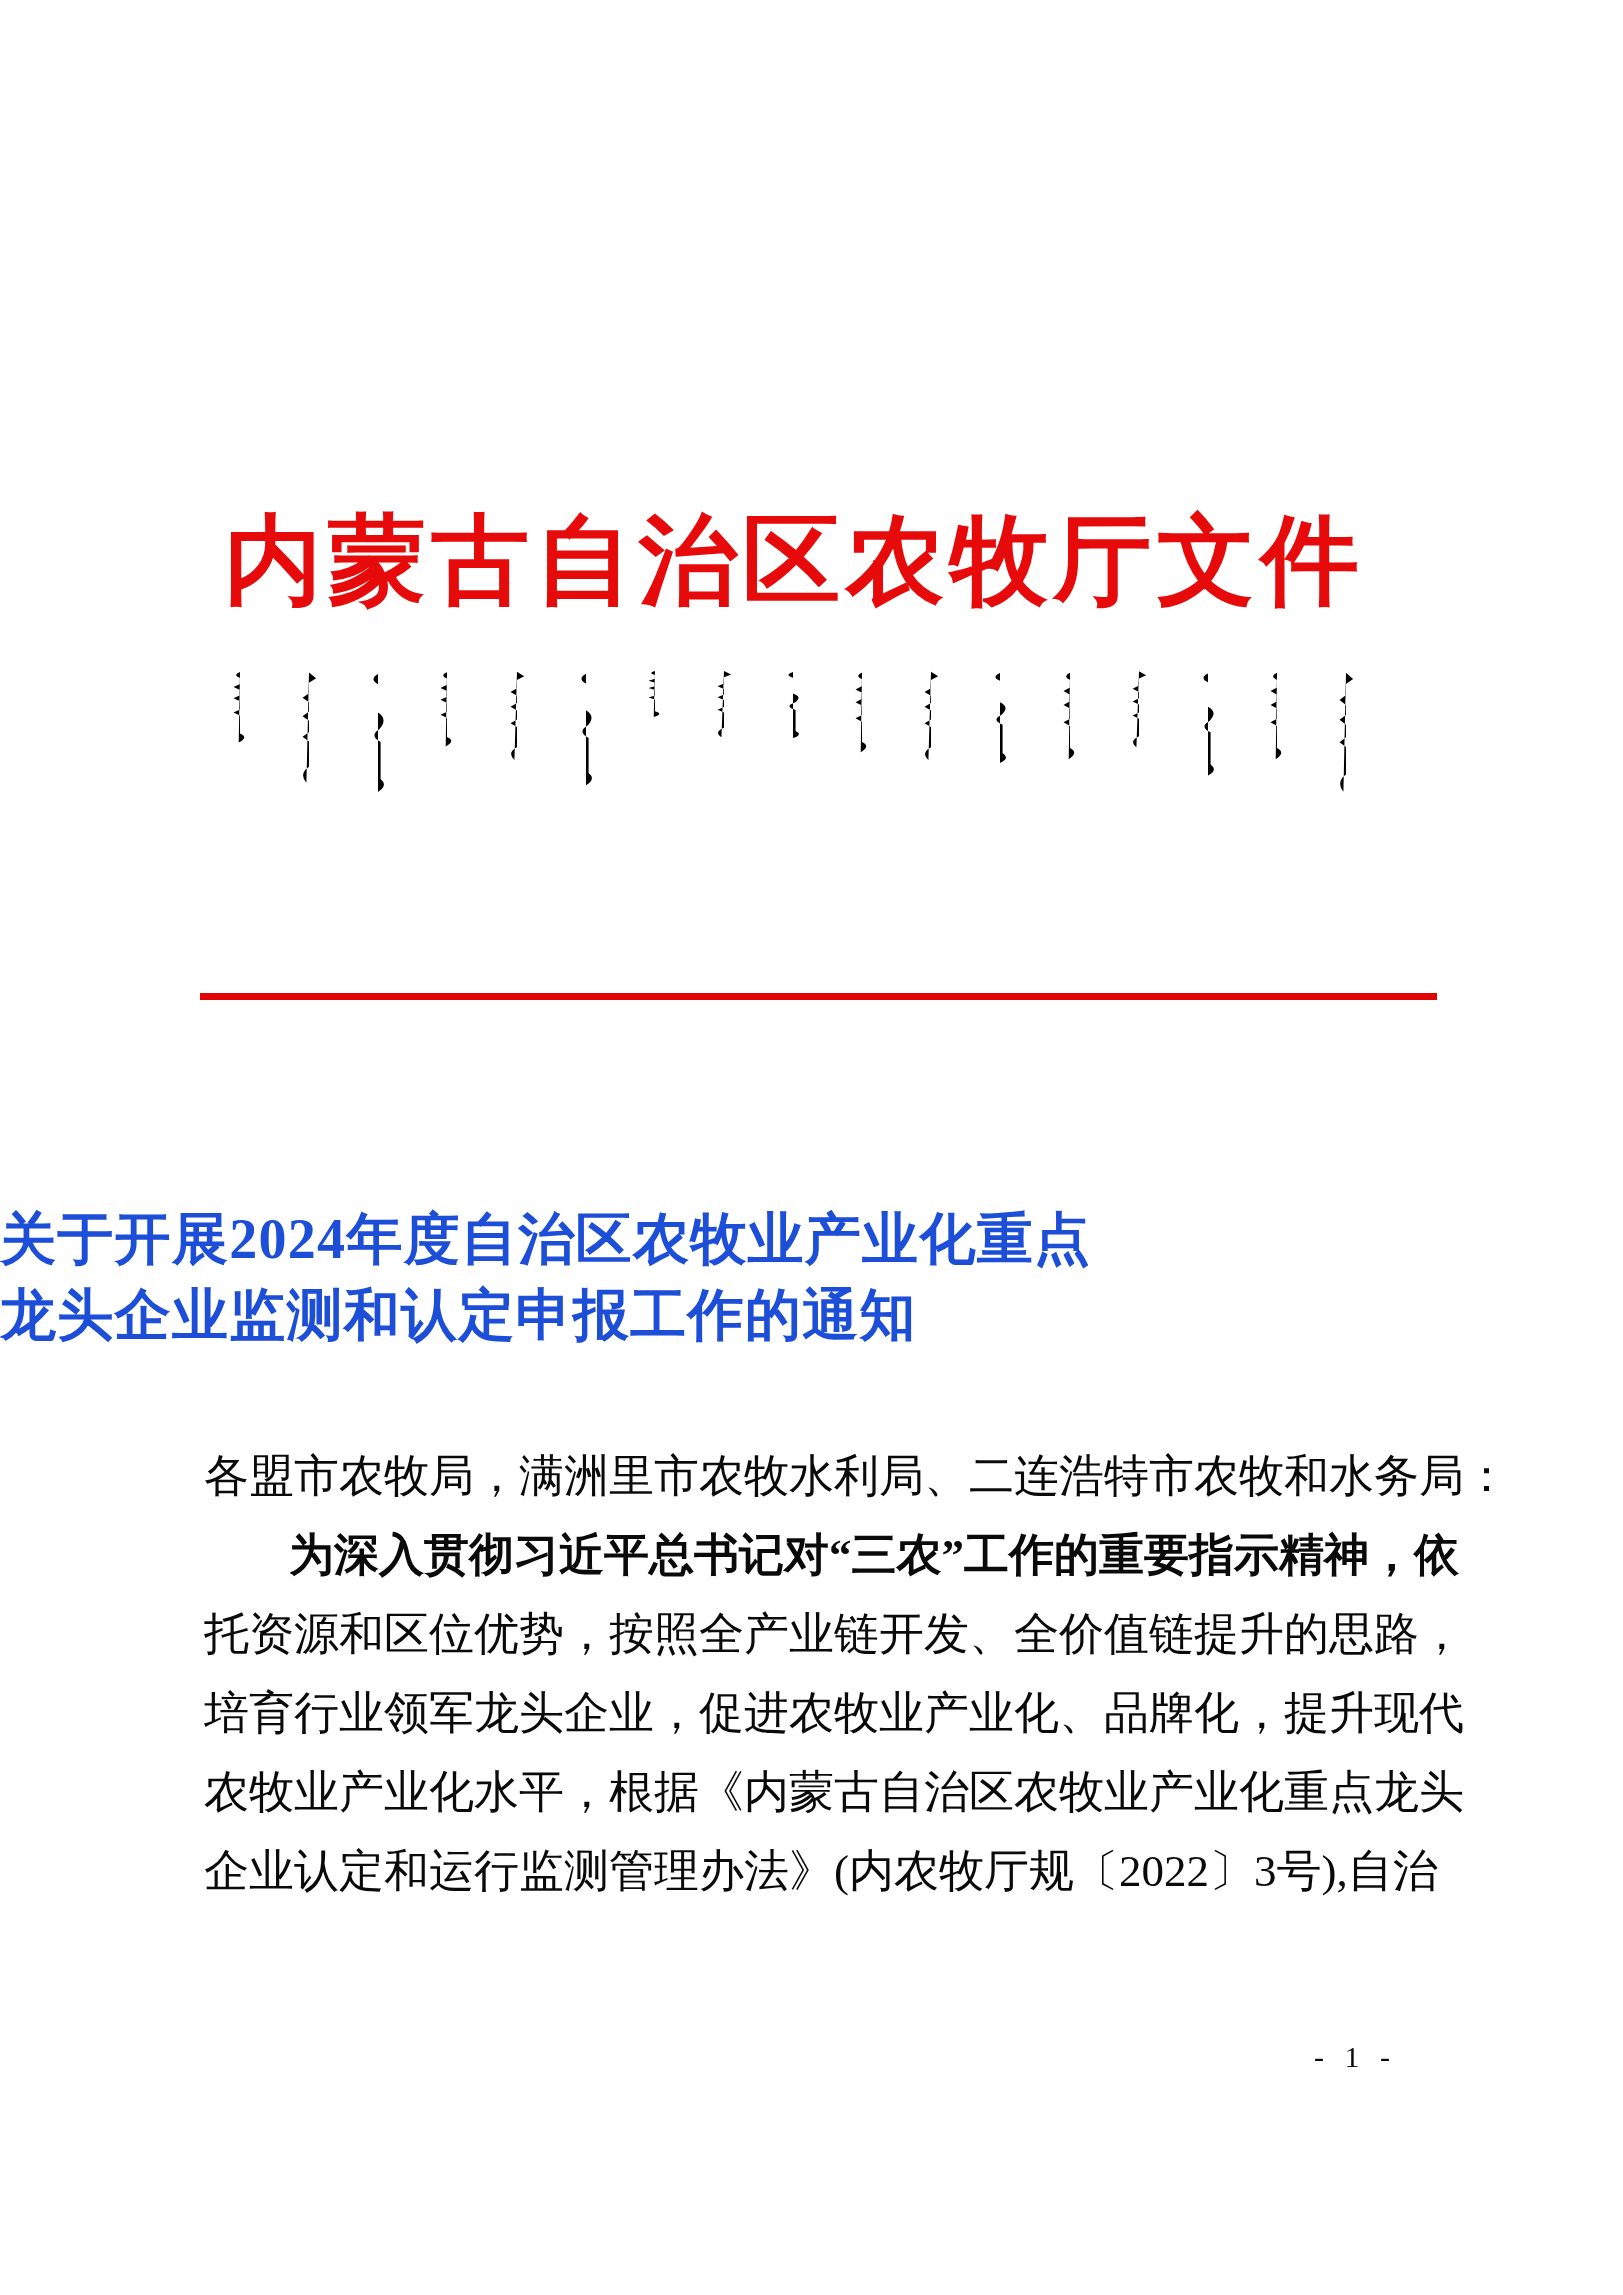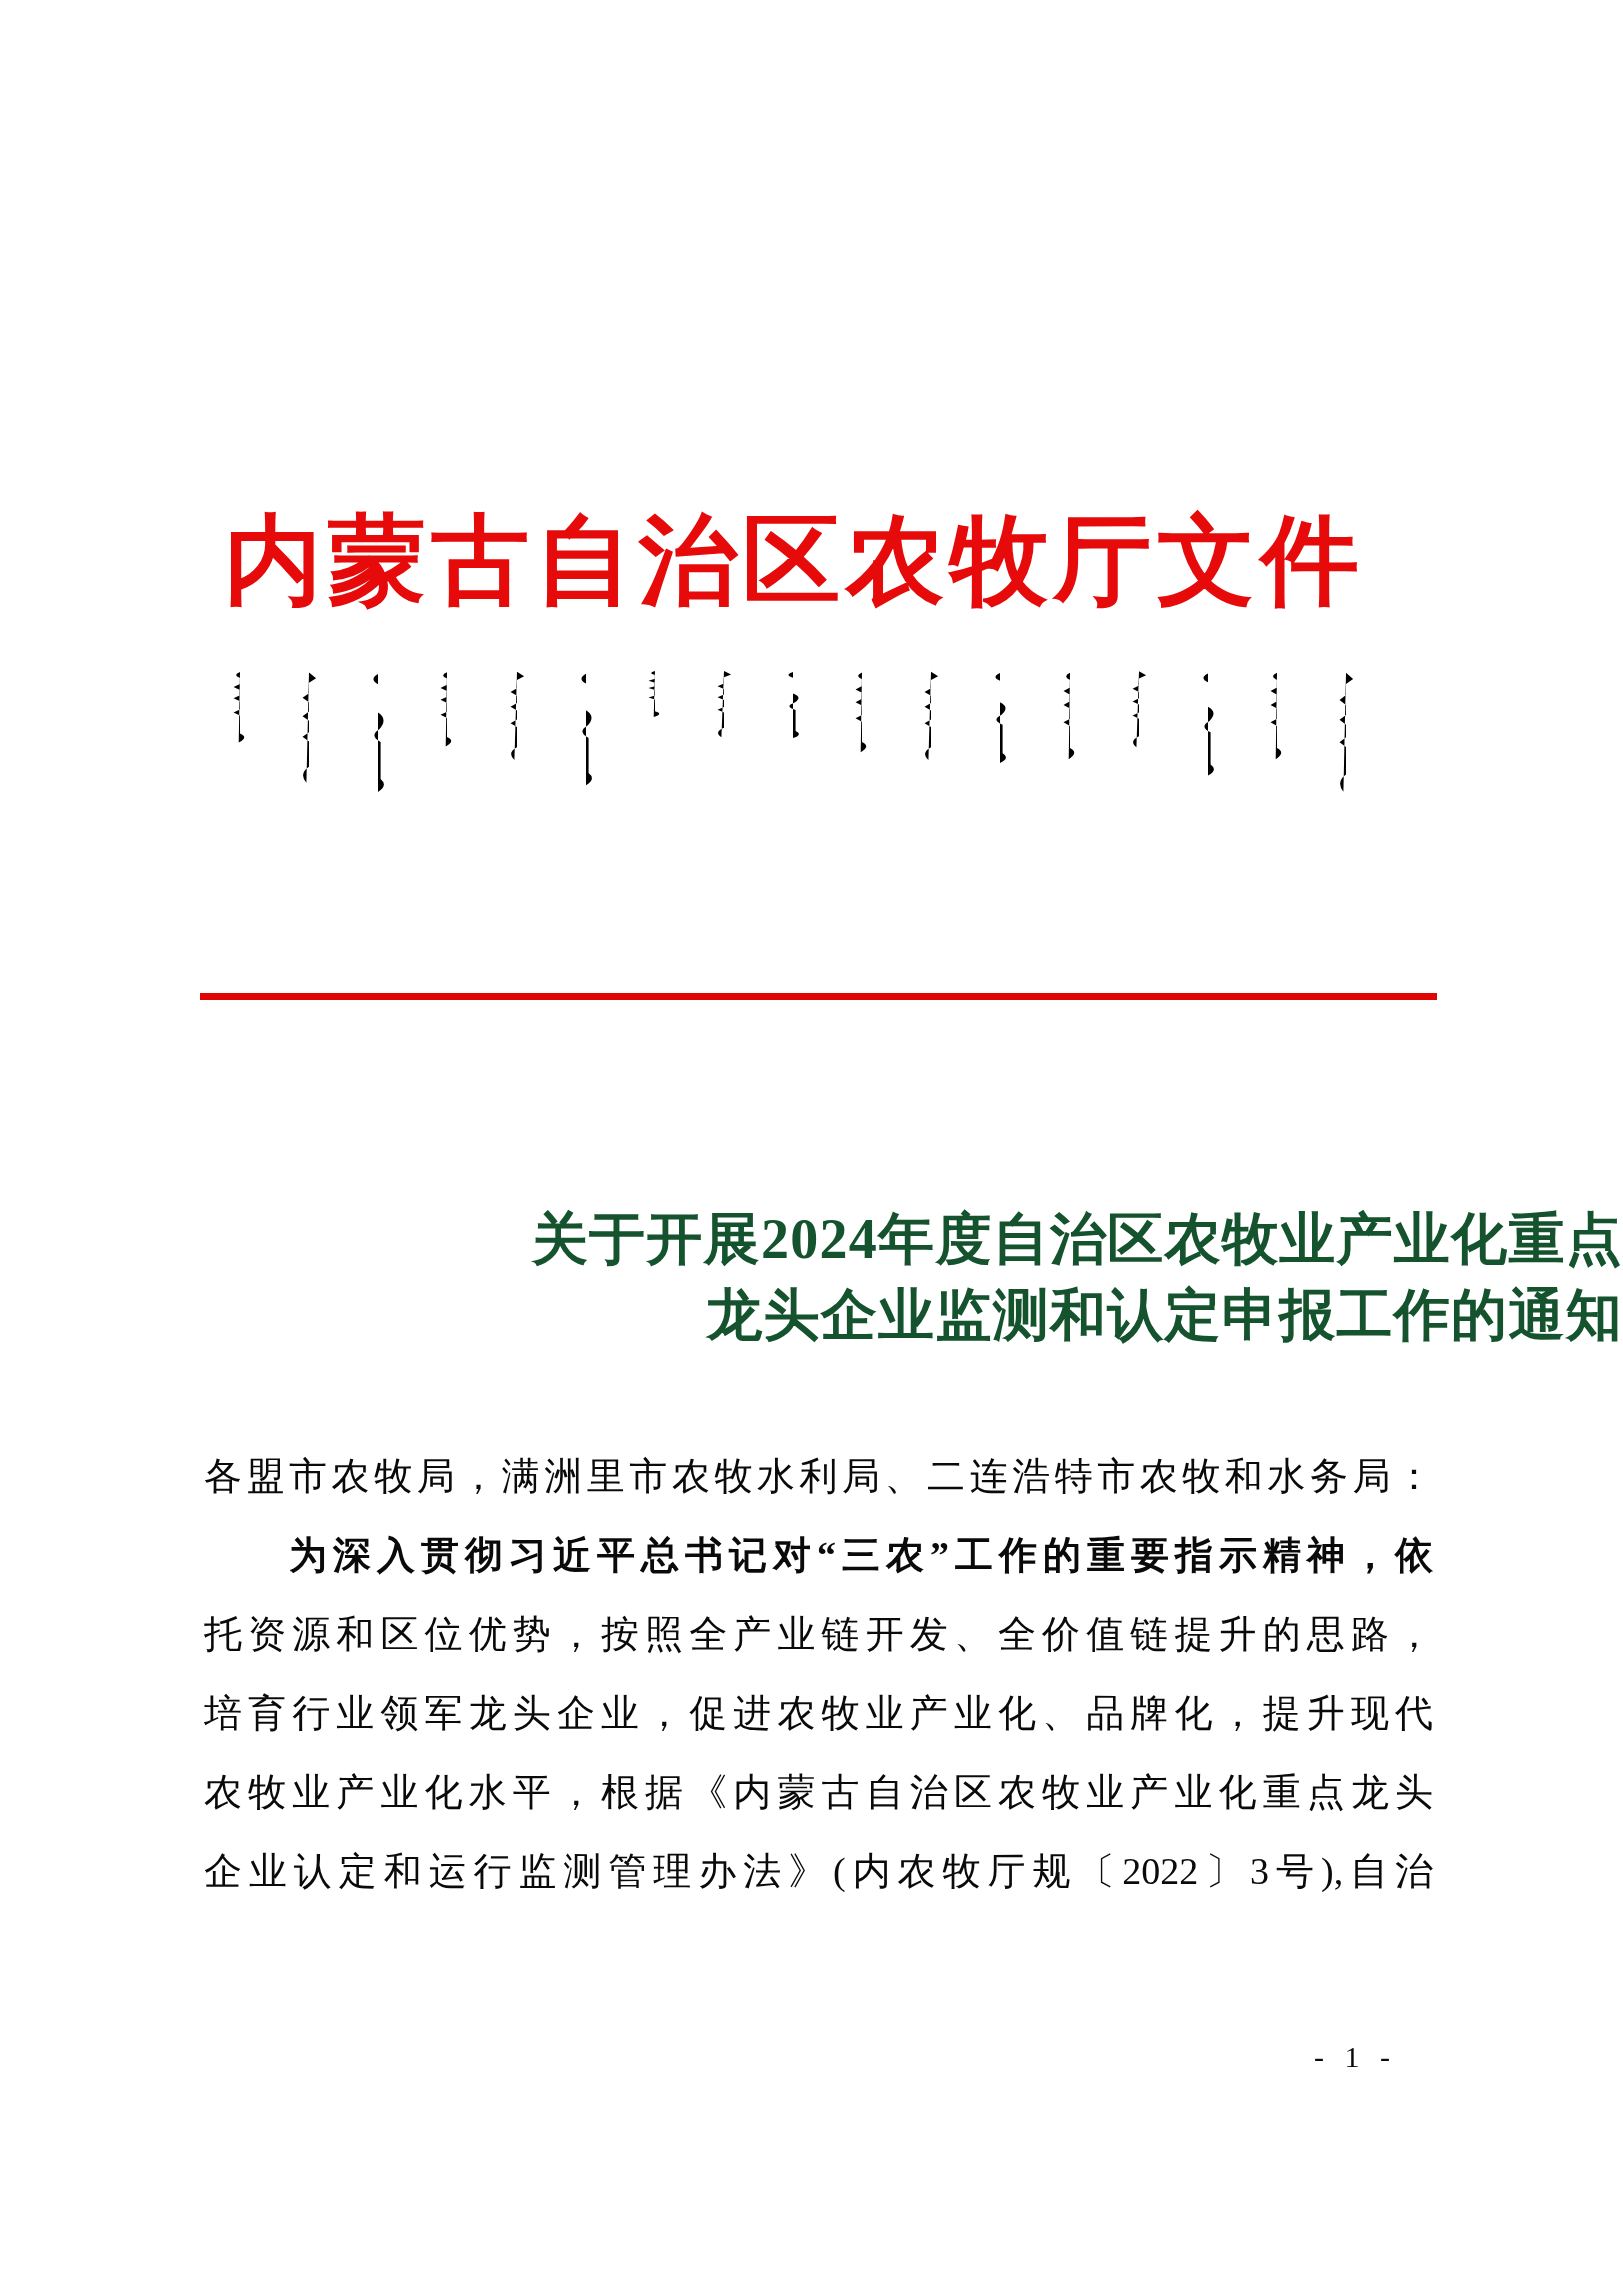--- a/index.html
+++ b/index.html
@@ -56,33 +56,33 @@
   .red-rule{
     position:absolute;
     top:993px;left:200px;width:1237px;height:6.5px;
     background:var(--rule-red);
   }
 
   
   .title-block{
     position:absolute;
     top:1201px;left:0;width:100%;
-    text-align:right;
+    text-align:left;
     font-weight:bold;
     font-size:56px;
     line-height:76px;
-    color:#14532d;
+    color:#1d4ed8;
     letter-spacing:1.3px;
   }
 
   
   .body-block{
     position:absolute;
     top:1437px;left:204px;width:1229px;
-    font-size:38px;
+    font-size:45px;
     line-height:79px;
     color:var(--ink);
   }
   .body-line{
     text-align:justify;
     text-align-last:justify;
     height:79px;
     white-space:nowrap;
   }
   .body-line.indent{text-indent:85px;font-weight:bold;}

